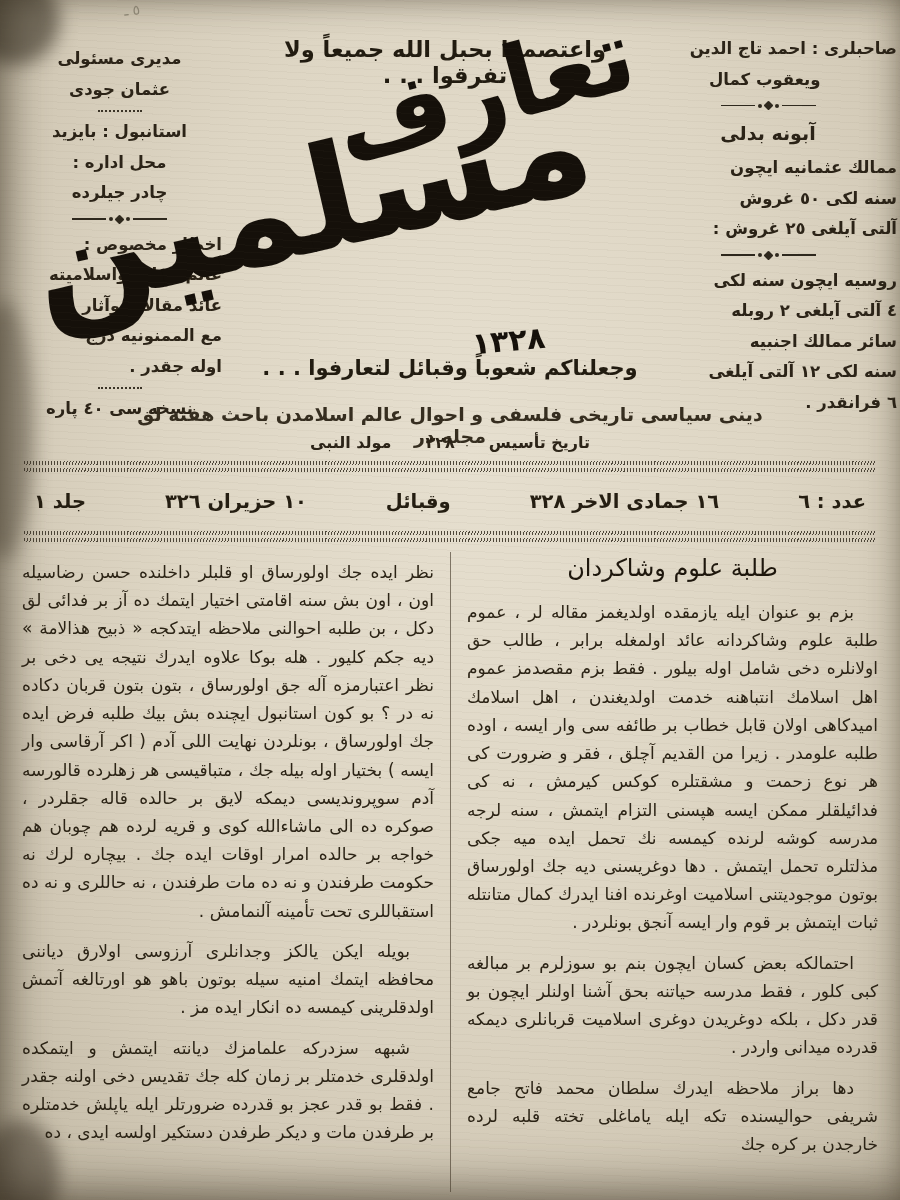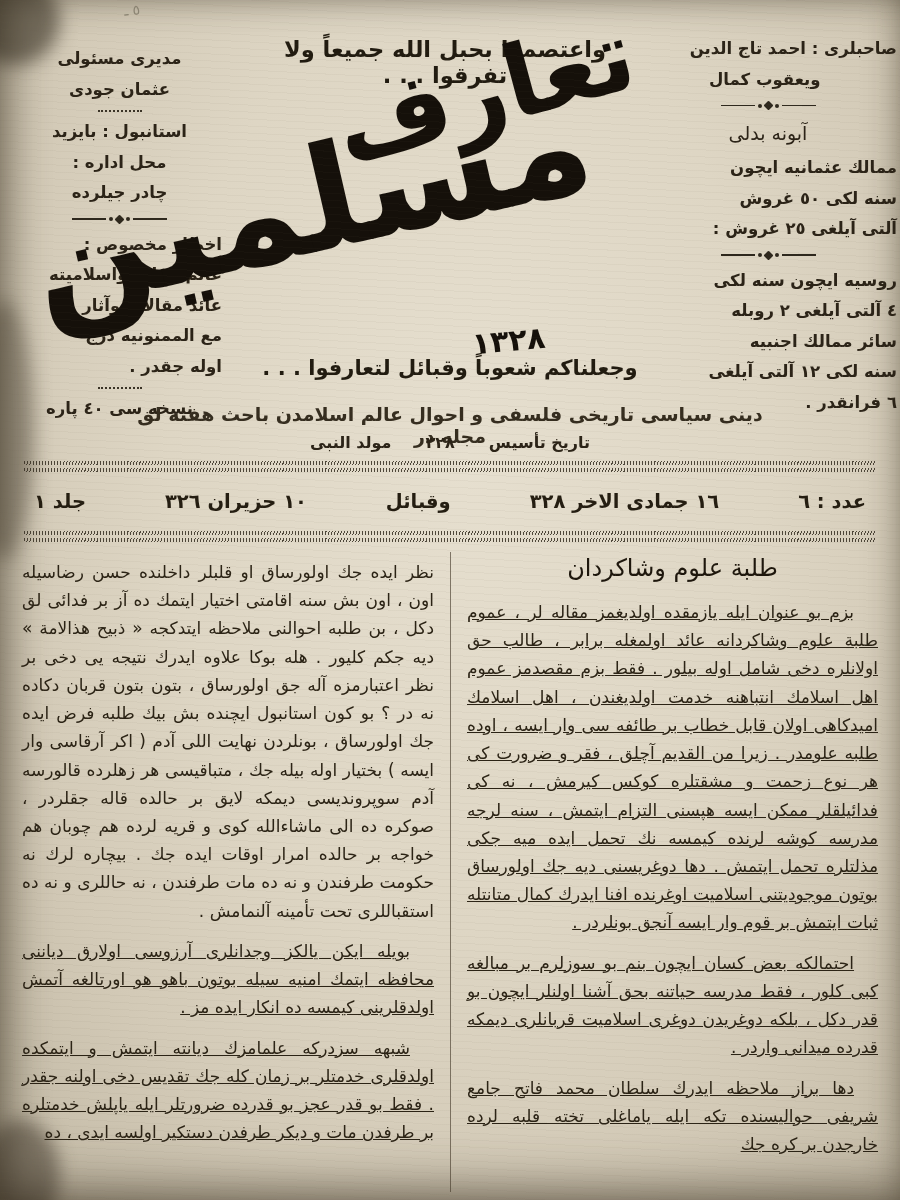--- a/index.html
+++ b/index.html
@@ -21,21 +21,21 @@
     background:repeating-linear-gradient(3deg, #6b614c 0 1px, transparent 1px 7px);}
 
   .page-mark{position:absolute;top:2px;right:760px;font-size:14px;color:#8a8372;transform:rotate(-6deg);}
 
   
   .panel{position:absolute;font-size:16.5px;line-height:1.85;font-weight:600;}
   .panel-left{top:44px;right:678px;width:205px;text-align:center;}
   .panel-right{top:34px;left:633px;width:258px;text-align:right;padding-left:6px;}
   .panel div{white-space:nowrap;}
   .owners-2{padding-left:70px;text-align:left;}
-  .sub-title{text-align:center;font-size:19px;font-weight:400;margin:2px 0;}
+  .sub-title{text-align:center;font-size:19px;font-weight:700;margin:2px 0;}
   .notice{text-align:right;}
   .copy-price{margin-top:4px;}
 
   .orn{display:flex;align-items:center;justify-content:center;gap:3px;margin:7px 0;}
   .orn .bar{width:34px;height:1.5px;background:#2e281d;}
   .orn .dot{width:4px;height:4px;border-radius:50%;background:#2e281d;}
   .orn .dia{width:7px;height:7px;background:#2e281d;transform:rotate(45deg);border-radius:1px;}
   .squig{width:44px;margin:5px auto;border-top:2px dotted #3a3326;}
 
   
@@ -65,21 +65,21 @@
     display:flex;align-items:center;justify-content:space-between;
     font-size:19.5px;font-weight:700;color:#241d11;}
 
   
   .cols{position:absolute;top:552px;right:18px;left:18px;bottom:8px;display:flex;}
   .col{width:50%;box-sizing:border-box;overflow:hidden;}
   .col-start{padding:0 4px 0 16px;border-left:1px solid rgba(70,60,44,.65);}
   .col-cont{padding:6px 16px 0 4px;}
   .art-title{text-align:center;font-size:24px;font-weight:400;margin:2px 0 16px;color:#1d160c;}
   .col p{margin:0 0 12px;font-size:17px;line-height:1.66;text-align:justify;color:#2b2315;}
-  .col p.indent{text-indent:24px;text-decoration:underline;}
+  .col p.indent{text-indent:24px;}
 </style>
 </head>
 <body>
 
 <div class="page">
   <div class="smudge tl"></div>
   <div class="smudge lm"></div>
   <div class="smudge bl"></div>
 
   <div class="page-mark">٥ ـ</div>

